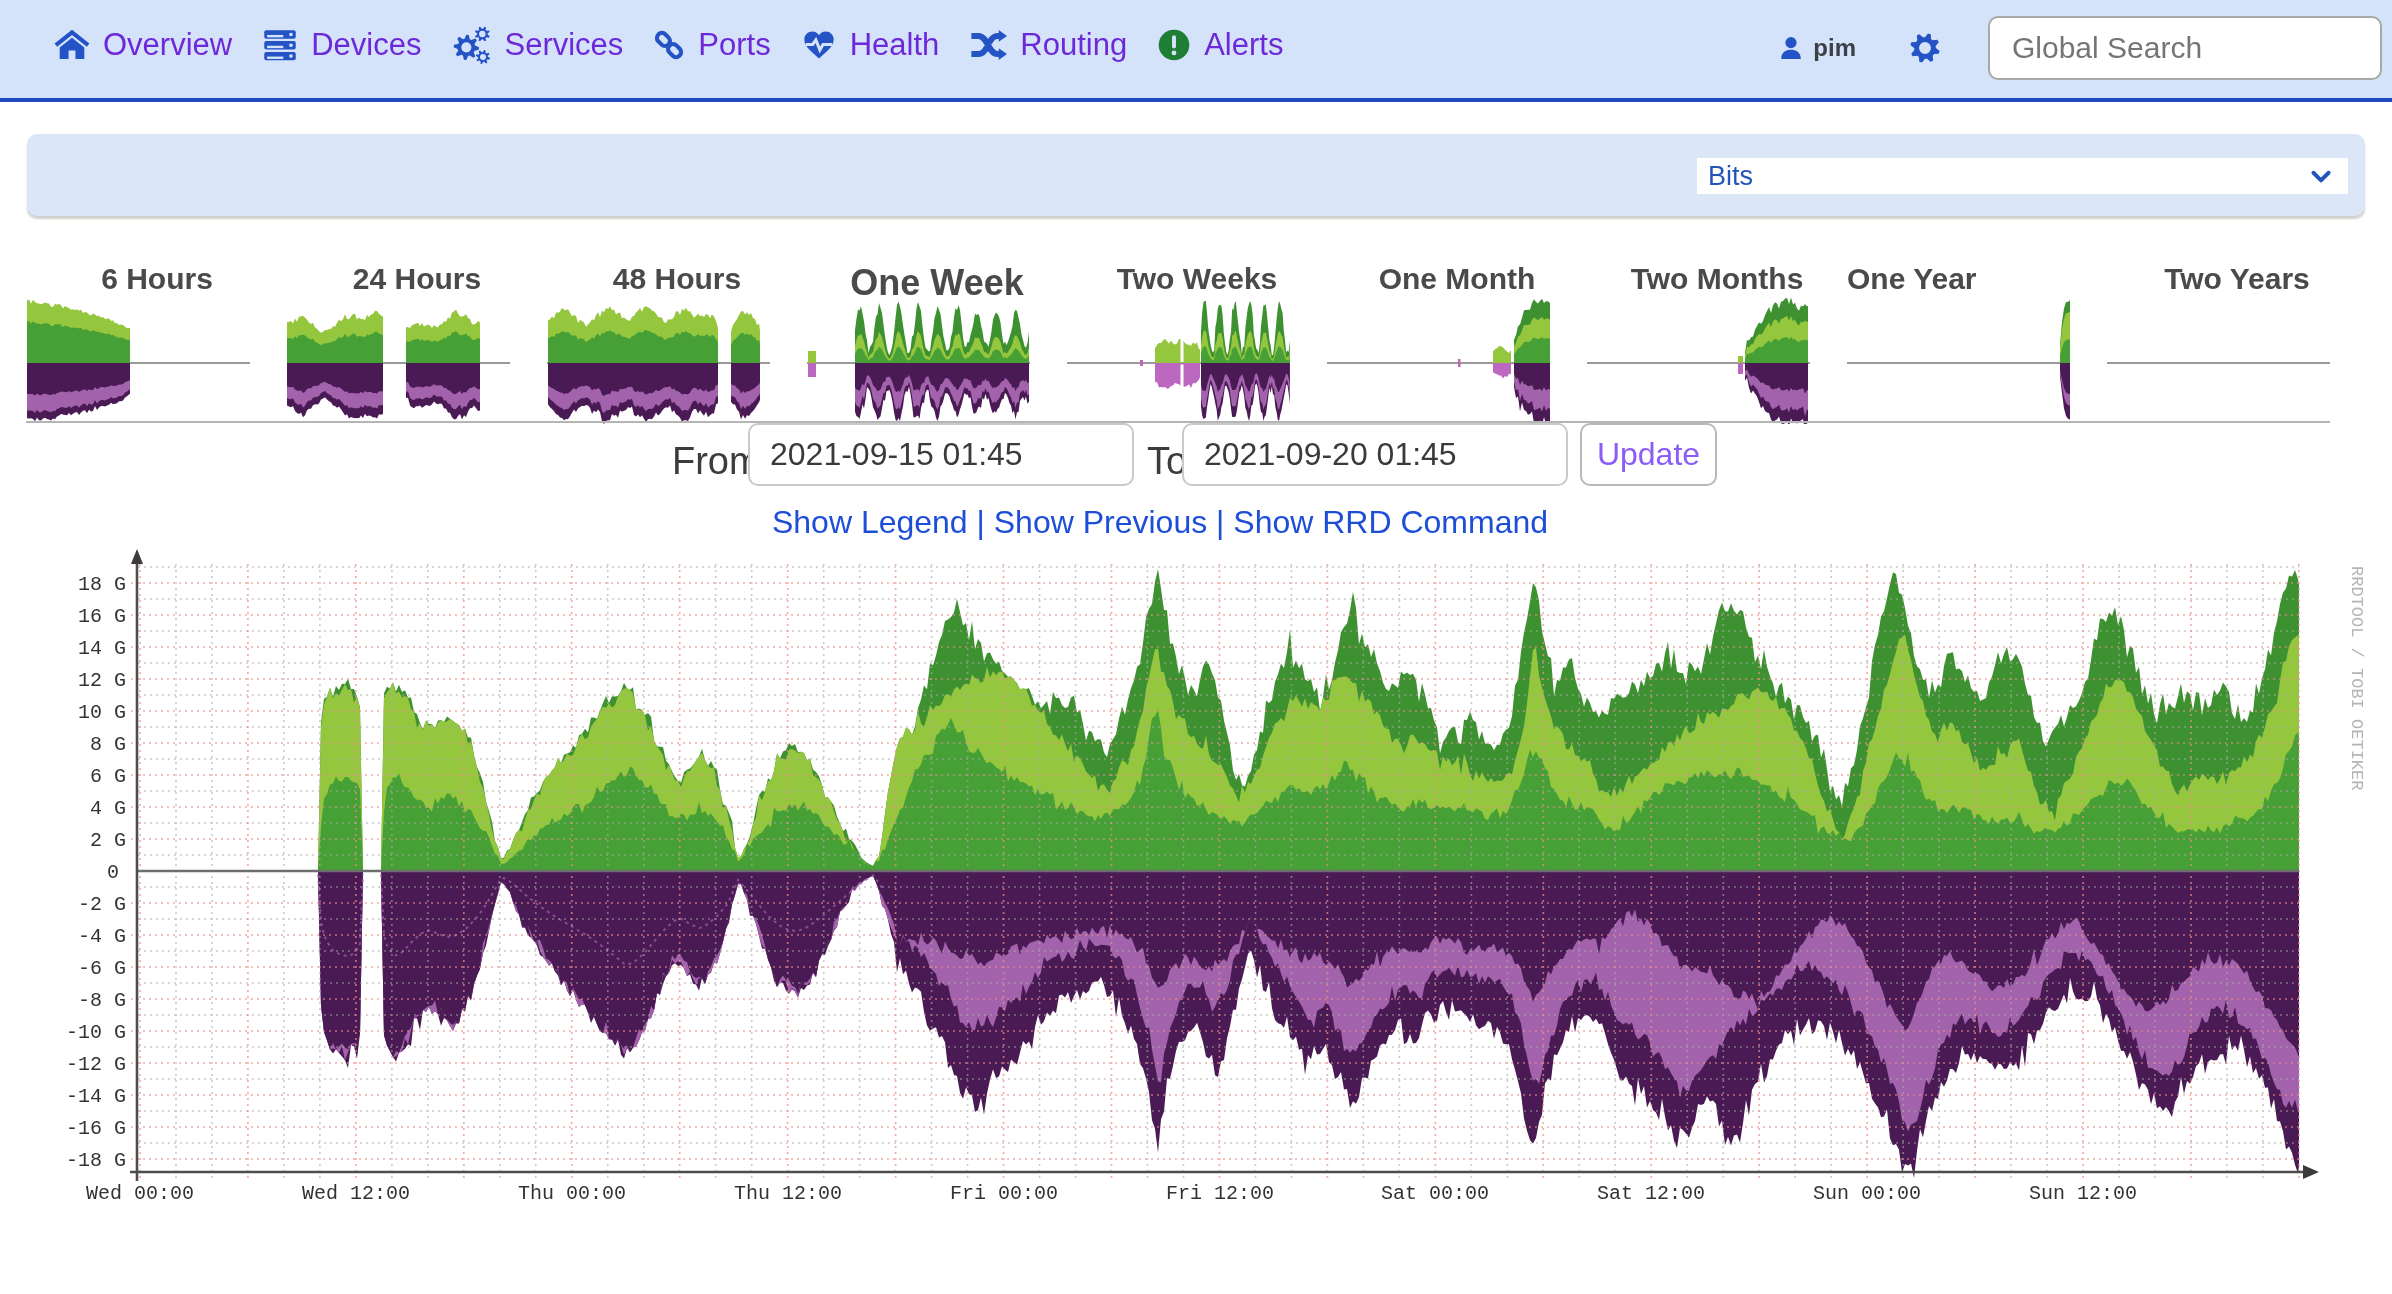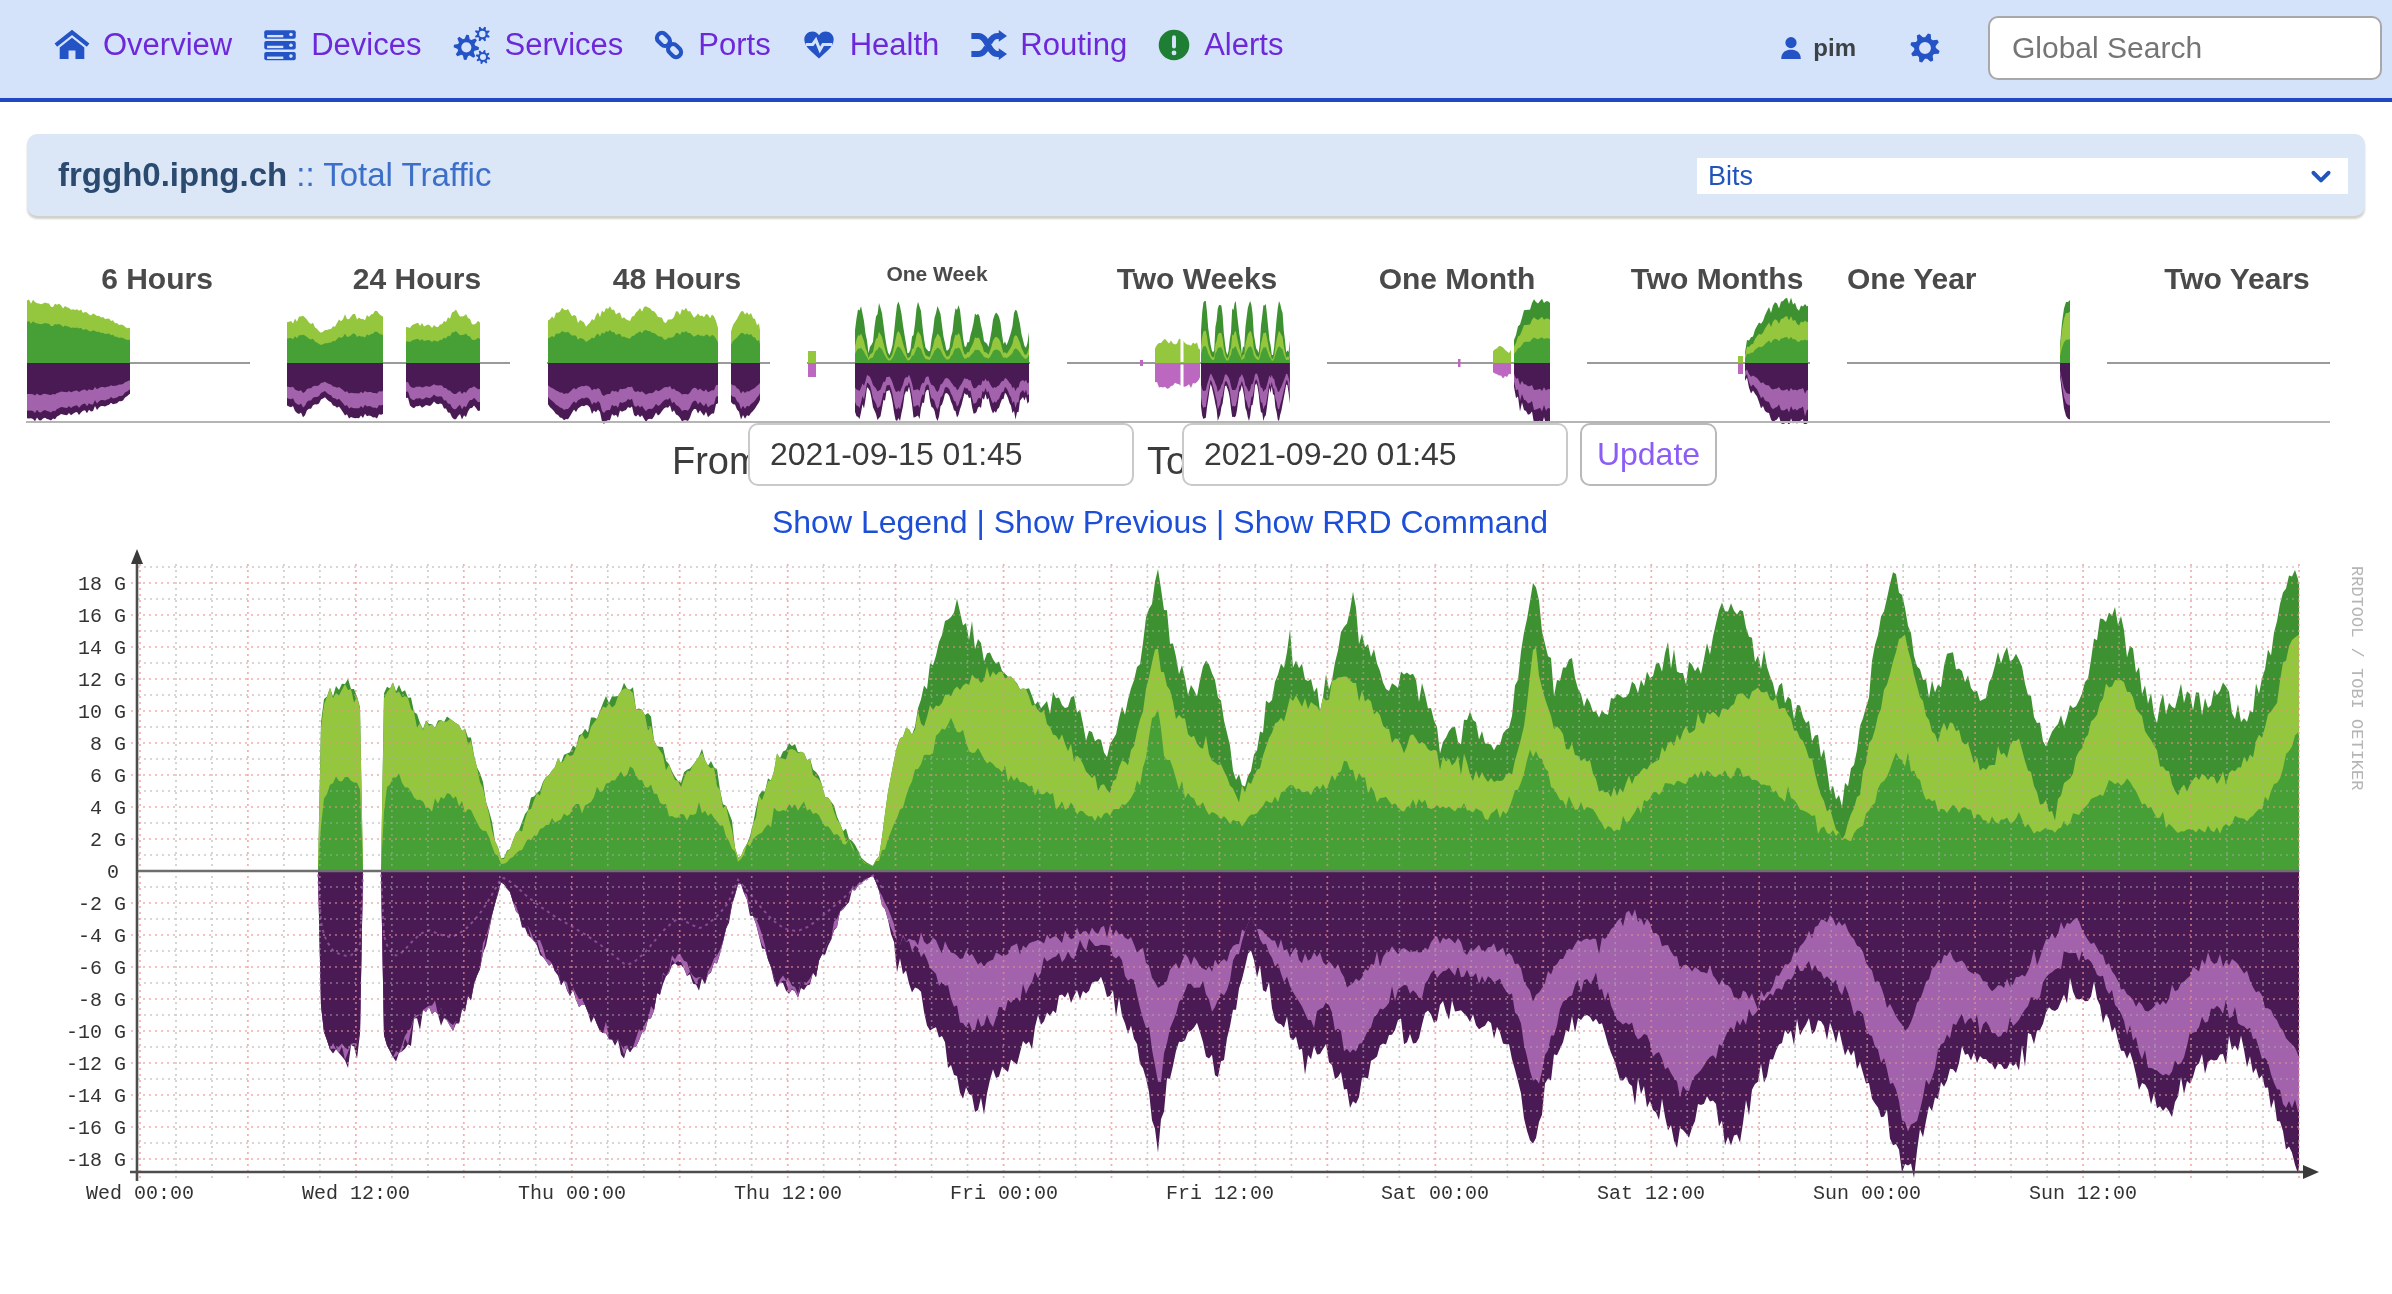--- a/index.html
+++ b/index.html
@@ -105,32 +105,31 @@
       <span class="pim">pim</span>
       <span class="gear">
         <svg width="34" height="34" viewBox="0 0 24 24" style="vertical-align:middle">
           <path d="M22.29,14.09L21.69,16.05L18.36,16.28L17.40,17.44L17.80,20.75L15.98,21.72L13.47,19.52L11.97,19.66L9.91,22.29L7.95,21.69L7.72,18.36L6.56,17.40L3.25,17.80L2.28,15.98L4.48,13.47L4.34,11.97L1.71,9.91L2.31,7.95L5.64,7.72L6.60,6.56L6.20,3.25L8.02,2.28L10.53,4.48L12.03,4.34L14.09,1.71L16.05,2.31L16.28,5.64L17.44,6.60L20.75,6.20L21.72,8.02L19.52,10.53L19.66,12.03L22.29,14.09Z M16.20,12.00 A4.20,4.20 0 1 0 7.80,12.00 A4.20,4.20 0 1 0 16.20,12.00 Z" fill="#2353c5" fill-rule="evenodd"></path>
         </svg>
       </span>
       <input class="gsearch" placeholder="Global Search" style="">
     </div>
   </div>
 <div class="panel">
-  <div class="ptitle"><b>frggh0.ipng.ch</b> <span class="lnk">::</span> <span class="lnk">Total Traffic</span></div>
   <div class="bits">
       <span>Bits</span>
       <svg width="26" height="26" viewBox="0 0 24 24" style="position:absolute;right:14px;top:5px">
         <path d="M5 9 L12 16 L19 9" stroke="#2255bb" stroke-width="3.6" fill="none" stroke-linecap="round" stroke-linejoin="round"></path>
       </svg>
     </div>
 </div>
 <div style="position:absolute;left:27px;top:262px;width:260px;text-align:center;font-size:30px;font-weight:bold;color:#4a4a4a">6 Hours</div>
 <div style="position:absolute;left:287px;top:262px;width:260px;text-align:center;font-size:30px;font-weight:bold;color:#4a4a4a">24 Hours</div>
 <div style="position:absolute;left:547px;top:262px;width:260px;text-align:center;font-size:30px;font-weight:bold;color:#4a4a4a">48 Hours</div>
-<div style="position:absolute;left:807px;top:262px;width:260px;text-align:center;font-size:21px;font-weight:bold;color:#4a4a4a">One Week</div>
+<div style="position:absolute;left:807px;top:262px;width:260px;text-align:center;font-size:36px;font-weight:bold;color:#4a4a4a">One Week</div>
 <div style="position:absolute;left:1067px;top:262px;width:260px;text-align:center;font-size:30px;font-weight:bold;color:#4a4a4a">Two Weeks</div>
 <div style="position:absolute;left:1327px;top:262px;width:260px;text-align:center;font-size:30px;font-weight:bold;color:#4a4a4a">One Month</div>
 <div style="position:absolute;left:1587px;top:262px;width:260px;text-align:center;font-size:30px;font-weight:bold;color:#4a4a4a">Two Months</div>
 <div style="position:absolute;left:1847px;top:262px;width:260px;text-align:left;font-size:30px;font-weight:bold;color:#4a4a4a">One Year</div>
 <div style="position:absolute;left:2107px;top:262px;width:260px;text-align:center;font-size:30px;font-weight:bold;color:#4a4a4a">Two Years</div>
 <svg style="position:absolute;left:27px;top:290px;width:223px;height:134px" viewBox="0 0 223 134">
     <line x1="0" y1="73" x2="223" y2="73" stroke="#9a9a9a" stroke-width="2"></line>
     <path d="M0.0,73.0L0.0,10.6L2.0,9.5L4.0,13.7L6.0,9.8L8.0,12.1L10.0,13.3L12.0,13.6L14.0,14.2L16.0,13.5L18.0,12.6L20.0,13.3L22.0,13.6L24.0,16.8L26.0,17.1L28.0,13.7L30.0,14.8L32.0,13.8L34.0,15.3L36.0,18.4L38.0,16.1L40.0,17.2L42.0,18.1L44.0,19.8L46.0,19.3L48.0,20.0L50.0,19.3L52.0,20.7L54.0,19.5L56.0,22.9L58.0,21.9L60.0,22.4L62.0,24.6L64.0,25.5L66.0,23.4L68.0,24.5L70.0,25.9L72.0,25.7L74.0,27.5L76.0,27.1L78.0,28.9L80.0,28.7L82.0,28.5L84.0,30.9L86.0,30.2L88.0,33.2L90.0,33.1L92.0,35.1L94.0,34.4L96.0,34.9L98.0,36.7L100.0,38.2L102.0,37.7L103.0,38.3L103.0,73.0Z" fill="#94c63e"></path>
     <path d="M0.0,73.0L0.0,31.8L2.0,31.1L4.0,33.8L6.0,31.3L8.0,32.8L10.0,33.6L12.0,33.8L14.0,34.2L16.0,33.7L18.0,33.1L20.0,33.6L22.0,33.8L24.0,35.9L26.0,36.1L28.0,33.9L30.0,34.6L32.0,33.9L34.0,34.9L36.0,37.0L38.0,35.4L40.0,36.2L42.0,36.8L44.0,37.9L46.0,37.5L48.0,38.0L50.0,37.5L52.0,38.5L54.0,37.7L56.0,39.9L58.0,39.3L60.0,39.6L62.0,41.0L64.0,41.6L66.0,40.3L68.0,41.0L70.0,41.9L72.0,41.8L74.0,43.0L76.0,42.7L78.0,43.9L80.0,43.8L82.0,43.6L84.0,45.2L86.0,44.8L88.0,46.8L90.0,46.7L92.0,48.0L94.0,47.5L96.0,47.9L98.0,49.0L100.0,50.0L102.0,49.7L103.0,50.1L103.0,73.0Z" fill="#47a035"></path>
     <path d="M0.0,73.0L0.0,128.3L2.0,128.4L4.0,128.2L6.0,128.9L8.0,131.2L10.0,127.4L12.0,130.3L14.0,130.6L16.0,128.4L18.0,127.8L20.0,128.9L22.0,129.5L24.0,130.4L26.0,128.6L28.0,129.2L30.0,126.5L32.0,125.6L34.0,124.1L36.0,124.4L38.0,125.0L40.0,125.2L42.0,123.0L44.0,125.2L46.0,123.7L48.0,122.6L50.0,122.1L52.0,125.0L54.0,122.4L56.0,120.7L58.0,120.3L60.0,123.2L62.0,119.8L64.0,121.4L66.0,121.1L68.0,116.1L70.0,120.0L72.0,117.5L74.0,116.0L76.0,116.0L78.0,116.5L80.0,115.5L82.0,114.8L84.0,112.7L86.0,114.3L88.0,113.8L90.0,113.2L92.0,111.2L94.0,111.3L96.0,110.5L98.0,107.4L100.0,106.2L102.0,104.4L103.0,103.7L103.0,73.0Z" fill="#4a1a54"></path>

